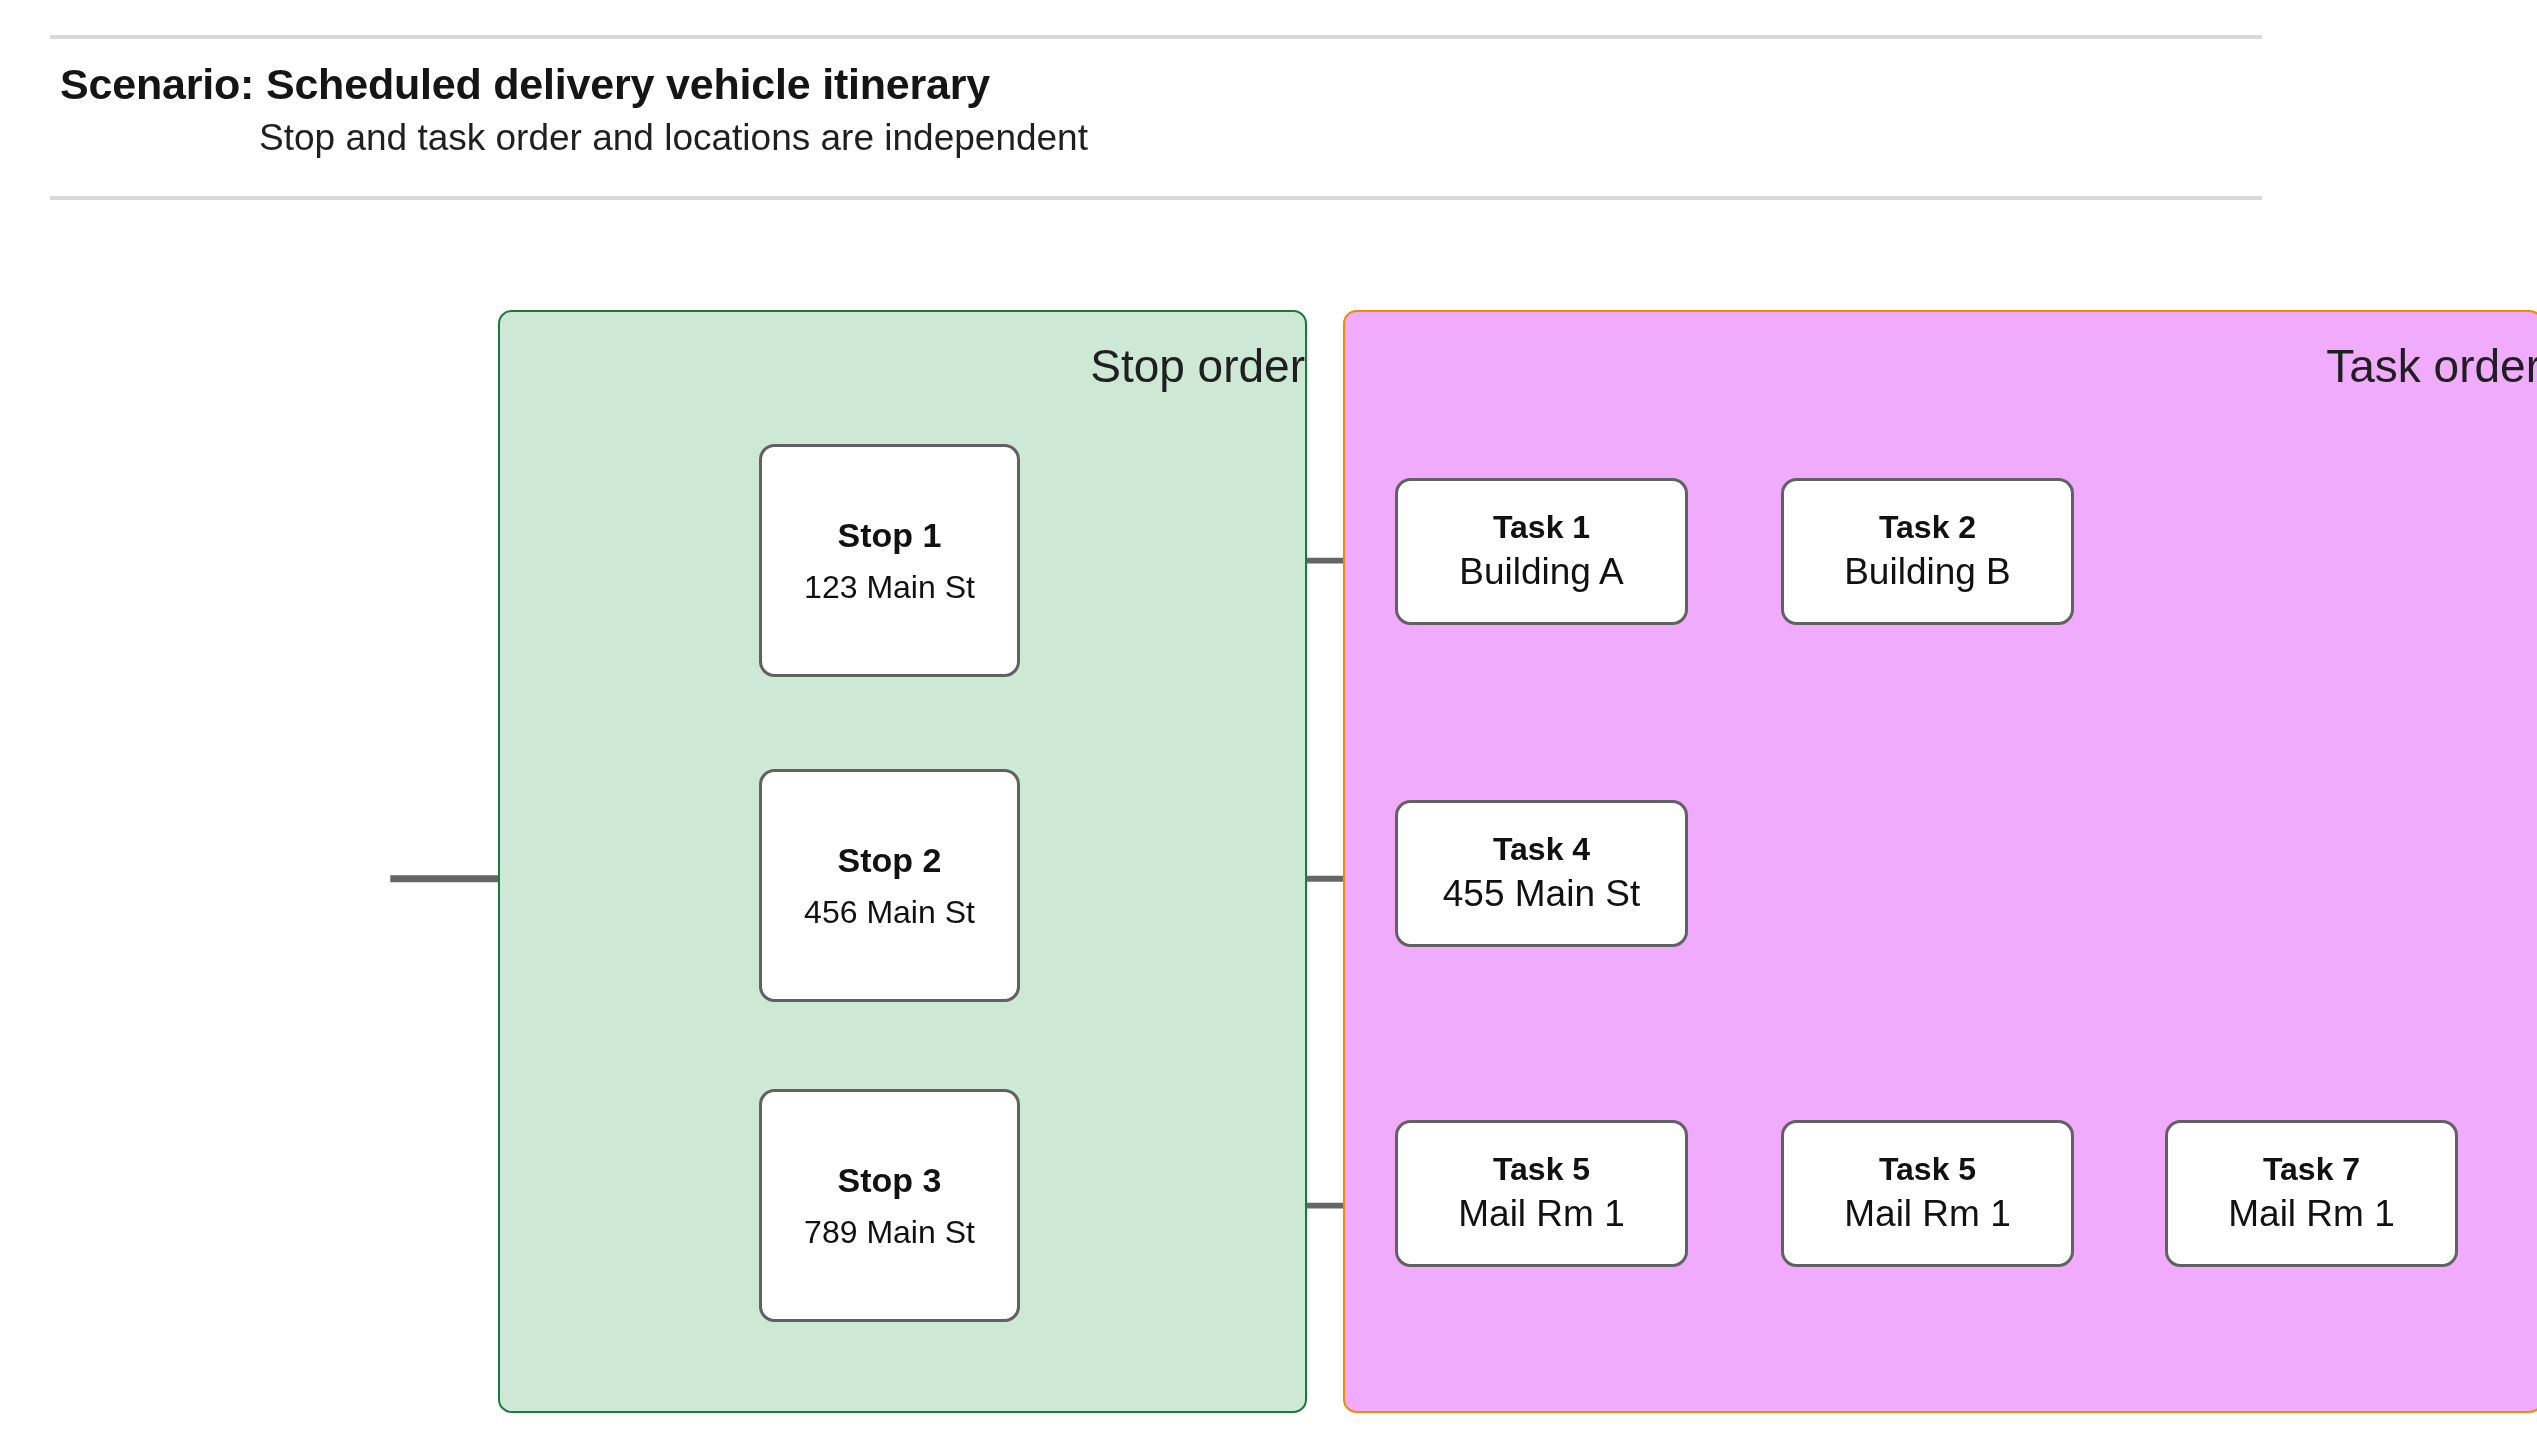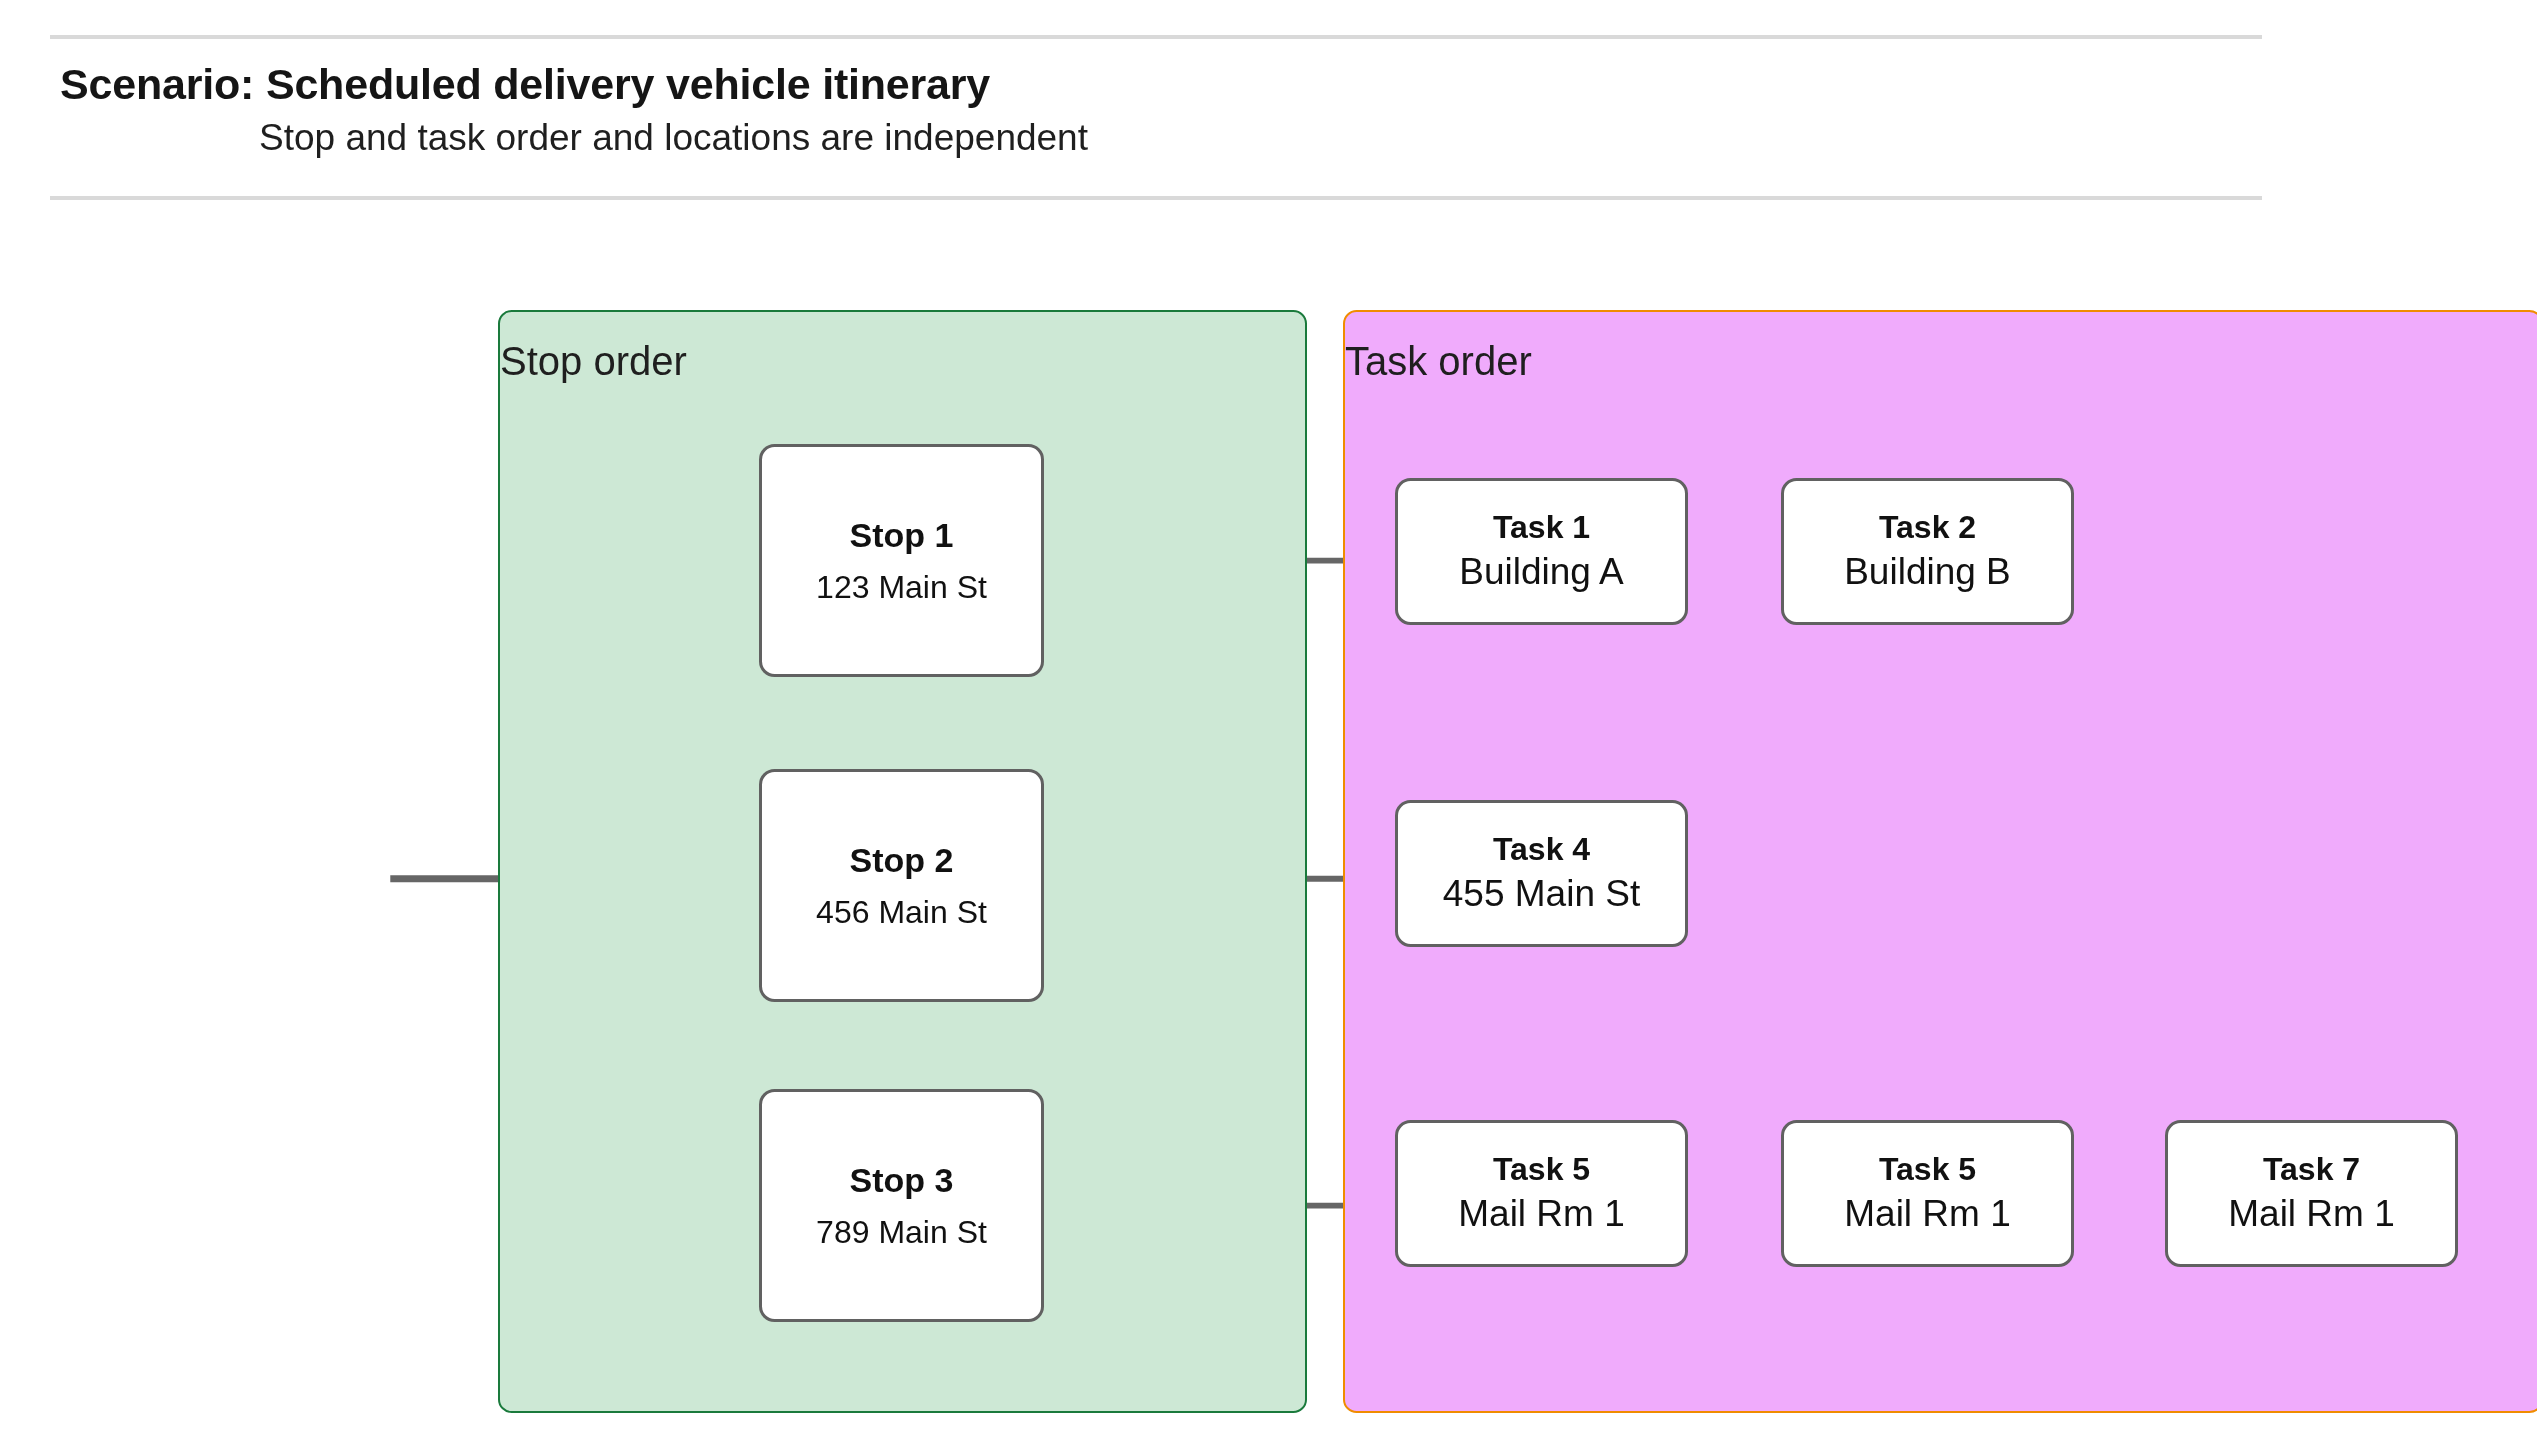--- a/index.html
+++ b/index.html
@@ -76,22 +76,22 @@
     width: 1200px;
     height: 1103px;
     background: #f0abfc;
     border: 2.9px solid #f08c00;
   }
   .panel-title {
     position: absolute;
     top: 27px;
     left: 0;
     width: 100%;
-    text-align: left;
-    font-size: 40px;
+    text-align: right;
+    font-size: 46px;
     font-weight: 400;
     color: #1f1f1f;
   }
 
   
   #wires {
     position: absolute;
     left: 0;
     top: 0;
     width: 2538px;
@@ -122,21 +122,21 @@
     margin-top: 5.8px;
     font-size: 32px;
     font-weight: 400;
     line-height: 1.18;
     color: #111111;
   }
 
   
   .stop-node {
     left: 745px;
-    width: 285px;
+    width: 261px;
     height: 233px;
     gap: 8px;
   }
   #stop-1 { top: 444px; }
   #stop-2 { top: 769px; }
   #stop-3 { top: 1089px; }
 
   
   .task-node {
     width: 293px;

